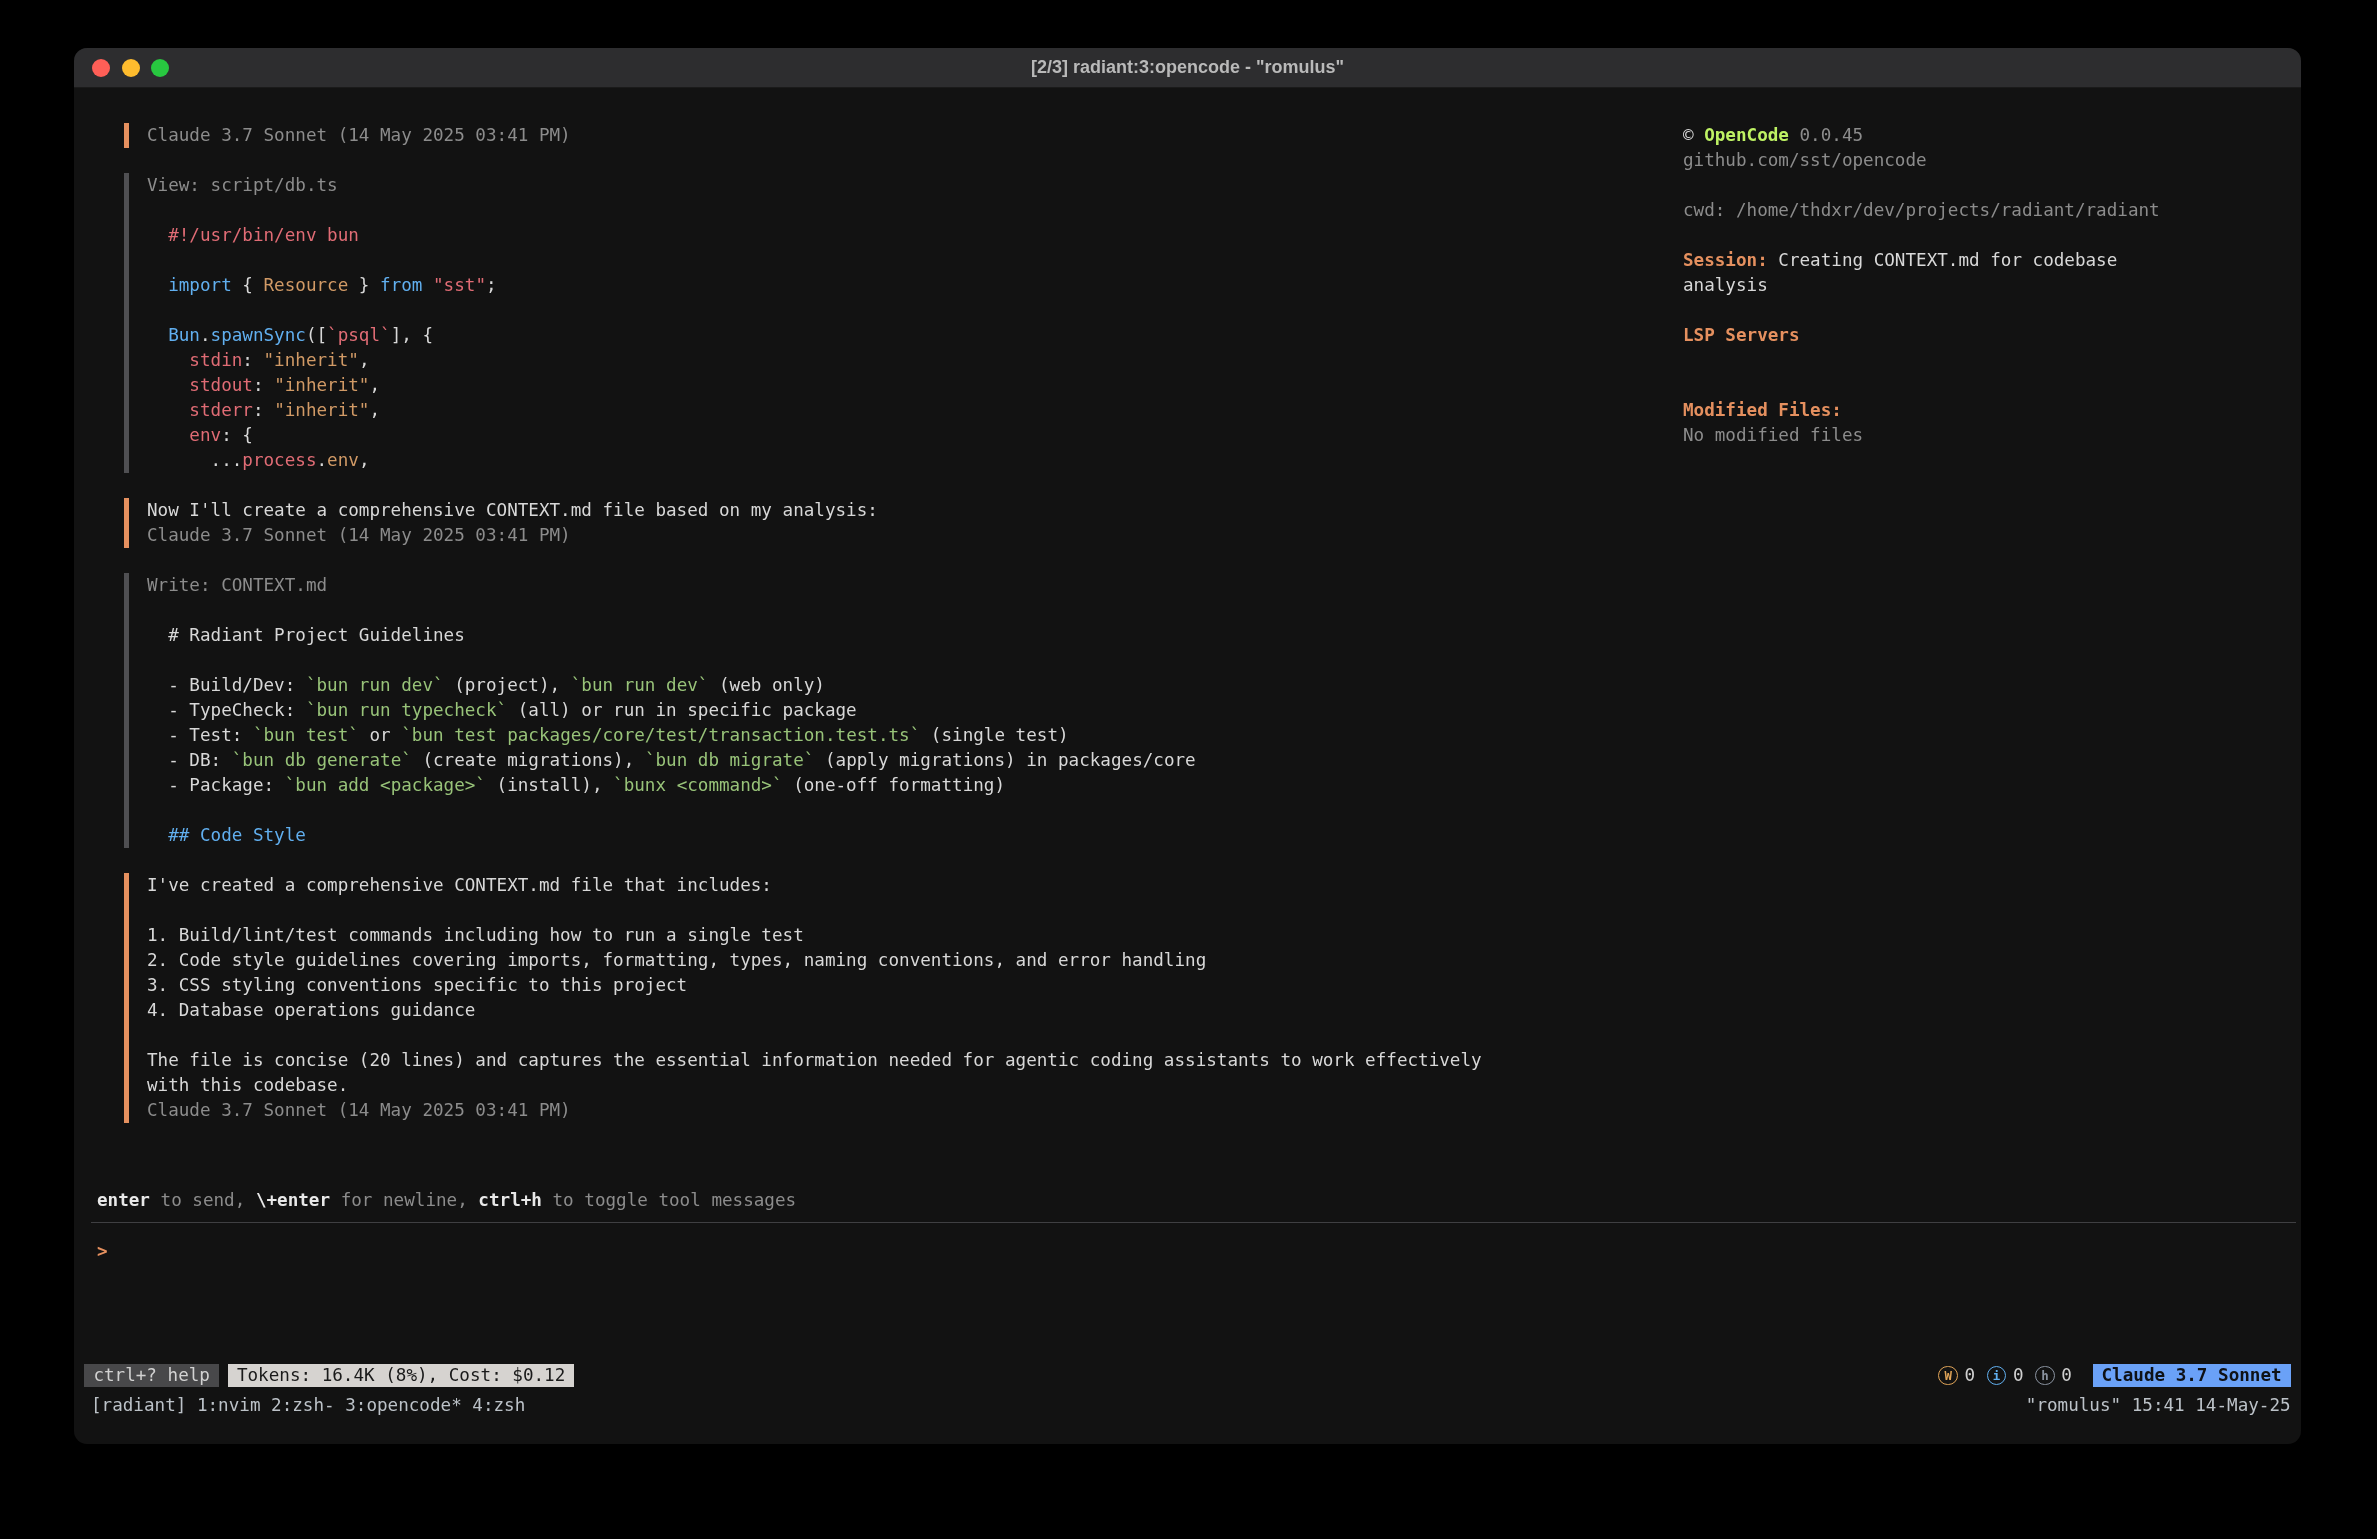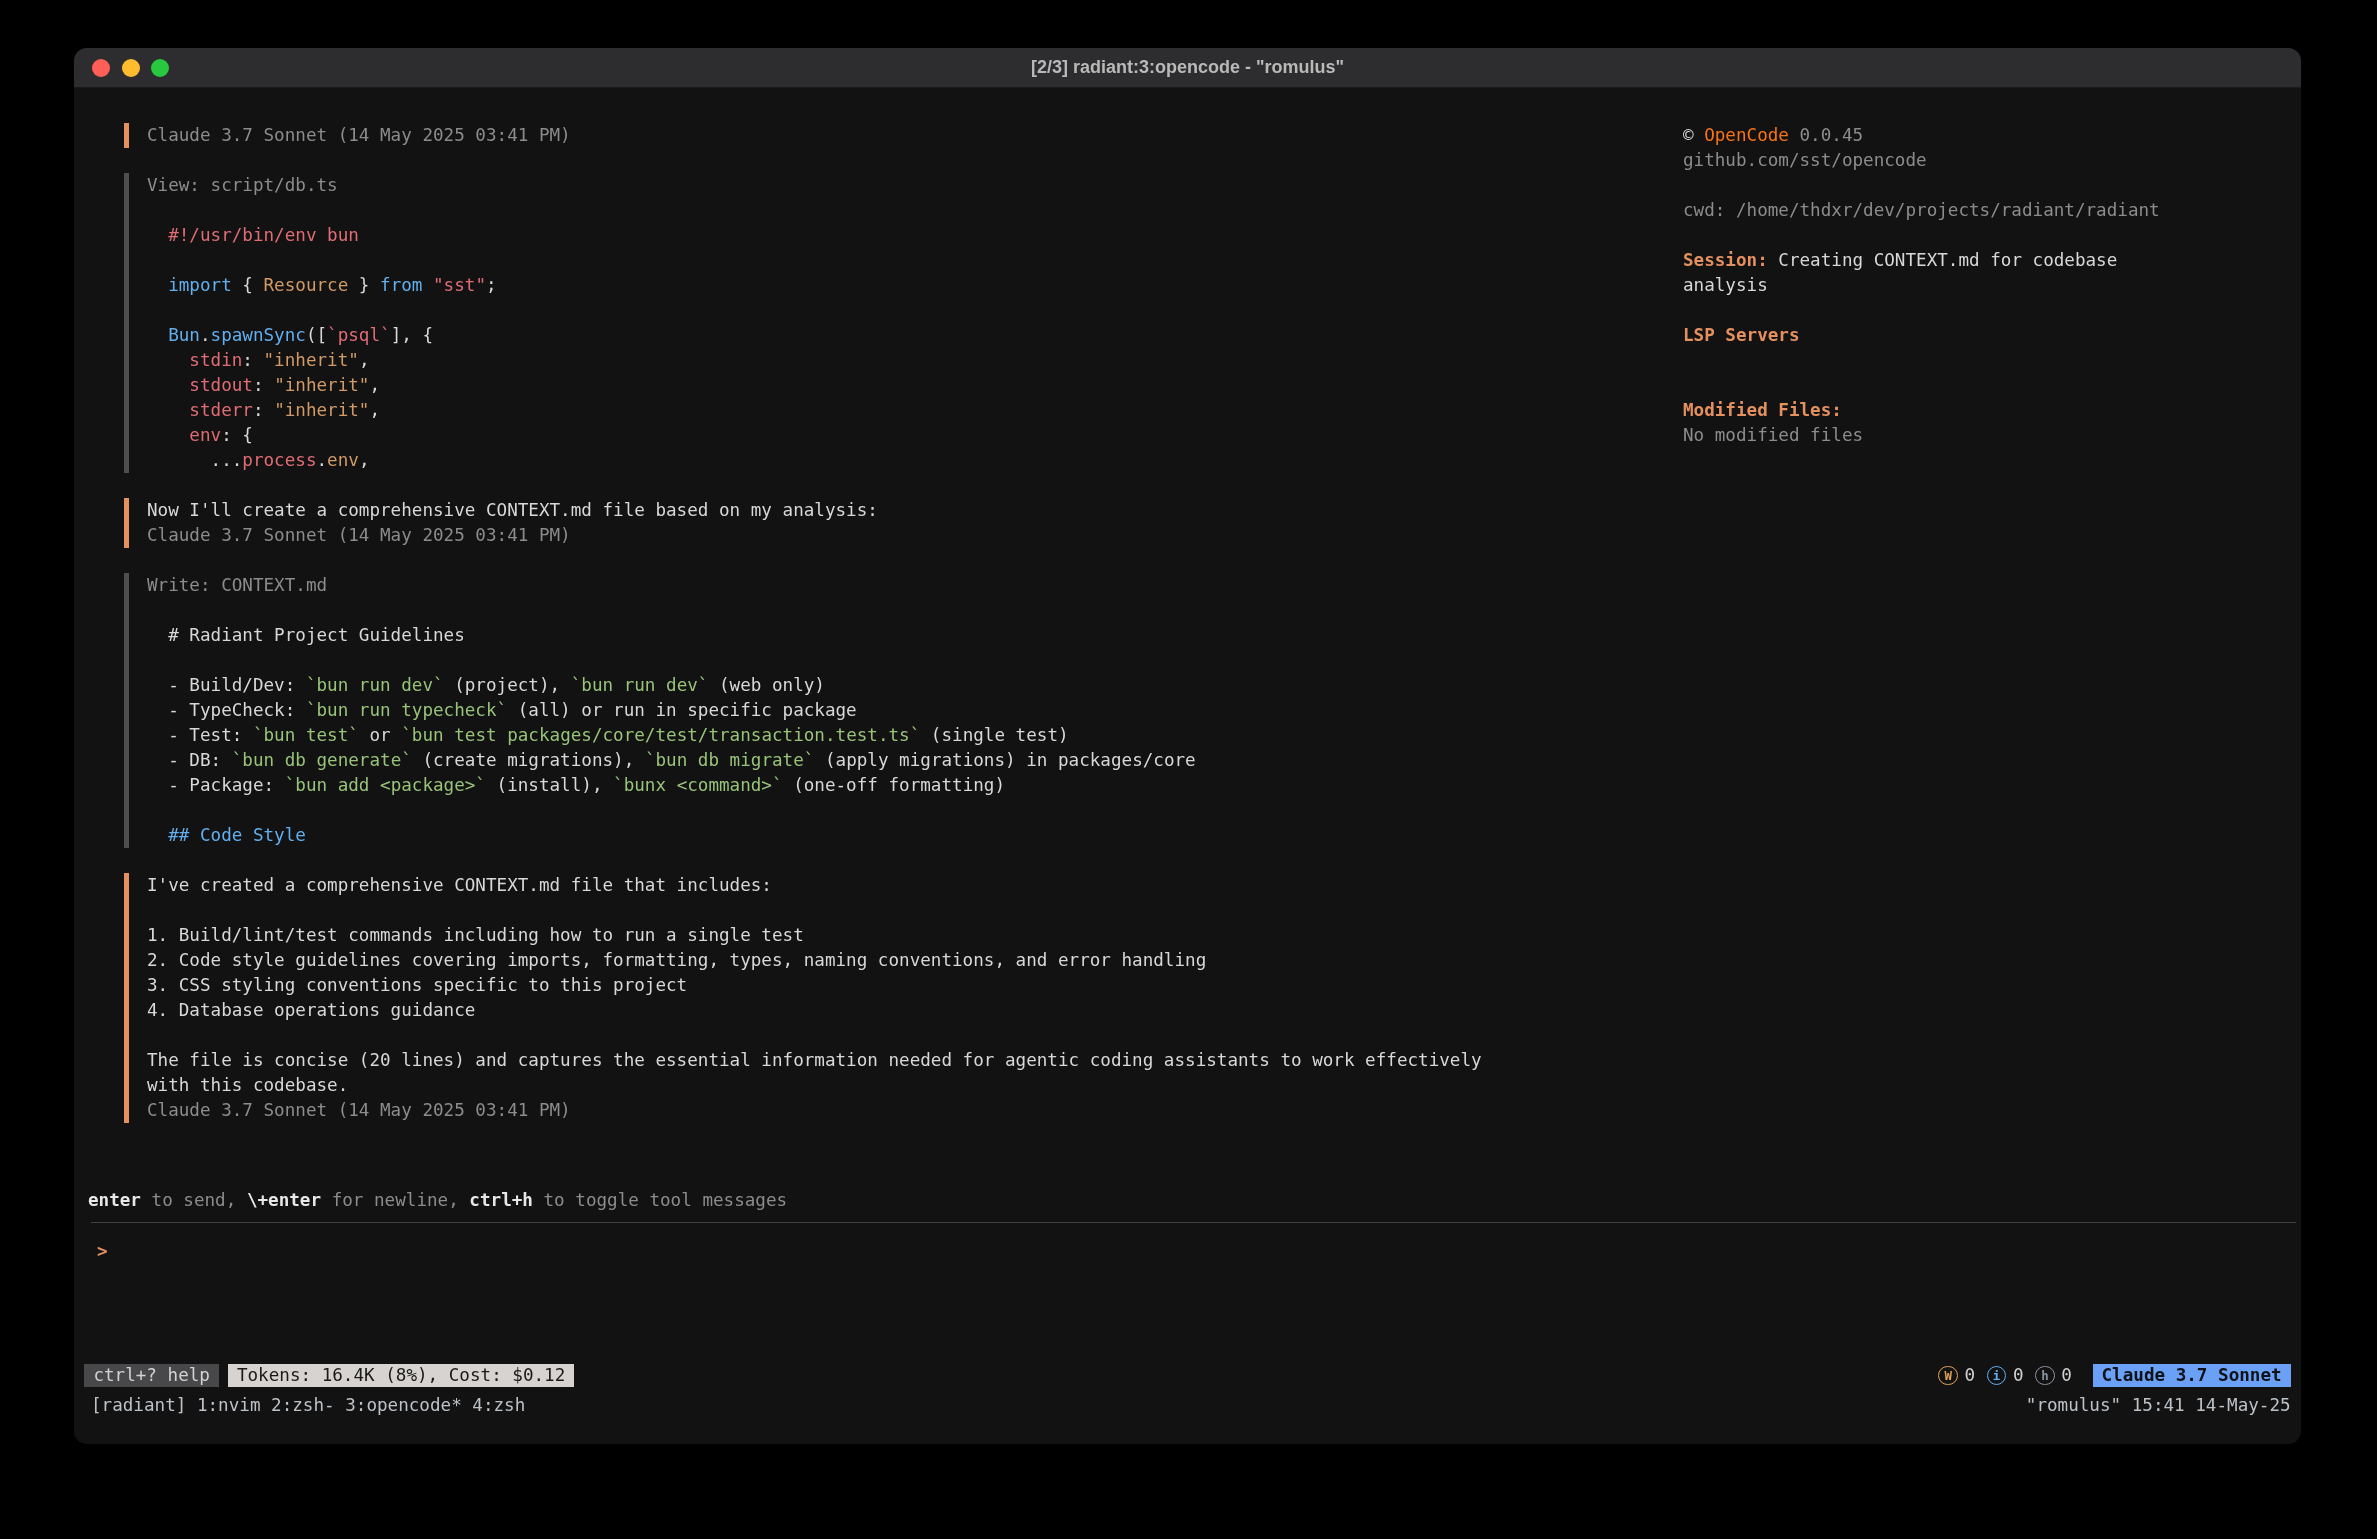--- a/index.html
+++ b/index.html
@@ -53,26 +53,26 @@
   .tok-b { color: #61afef; }
   .tok-gr { color: #98c379; }
   .tok-k { color: #e8e8e8; font-weight: bold; }
   .tok-t { color: #8c8c8c; }
 
   .sidebar { position: absolute; left: 1609px; top: 35px; width: 502px; }
   .sidebar .sb-group { margin-bottom: 25px; }
   .sidebar .sb-group.wide-gap { margin-bottom: 50px; }
   .sb-white { color: #d8d8d8; }
   .sb-gray { color: #8c8c8c; }
-  .sb-name { color: #f97316; font-weight: normal; }
+  .sb-name { color: #bef264; font-weight: bold; }
   .sb-orange { color: #e5905f; font-weight: bold; }
   .sb-wrap { white-space: normal; }
 
   .bottom { position: absolute; left: 0; right: 0; bottom: 0; }
-  .hint { margin-left: 14px; }
+  .hint { margin-left: 23px; }
   .separator { height: 1.3px; background: #3f3f42; margin: 9px 5.2px 15.7px 17px; }
   .prompt-row { margin-left: 23px; height: 25px; }
   .prompt-char { color: #e5905f; font-weight: bold; }
   .bottom-spacer { height: 99px; }
   .status-row {
     display: flex; align-items: center;
     margin: 0 10.4px; gap: 9px; height: 25px;
   }
   .badge { padding: 0 9px; height: 23.5px; line-height: 23.5px; display: inline-block; }
   .badge.help { background: #48484a; color: #d2d2d2; }

